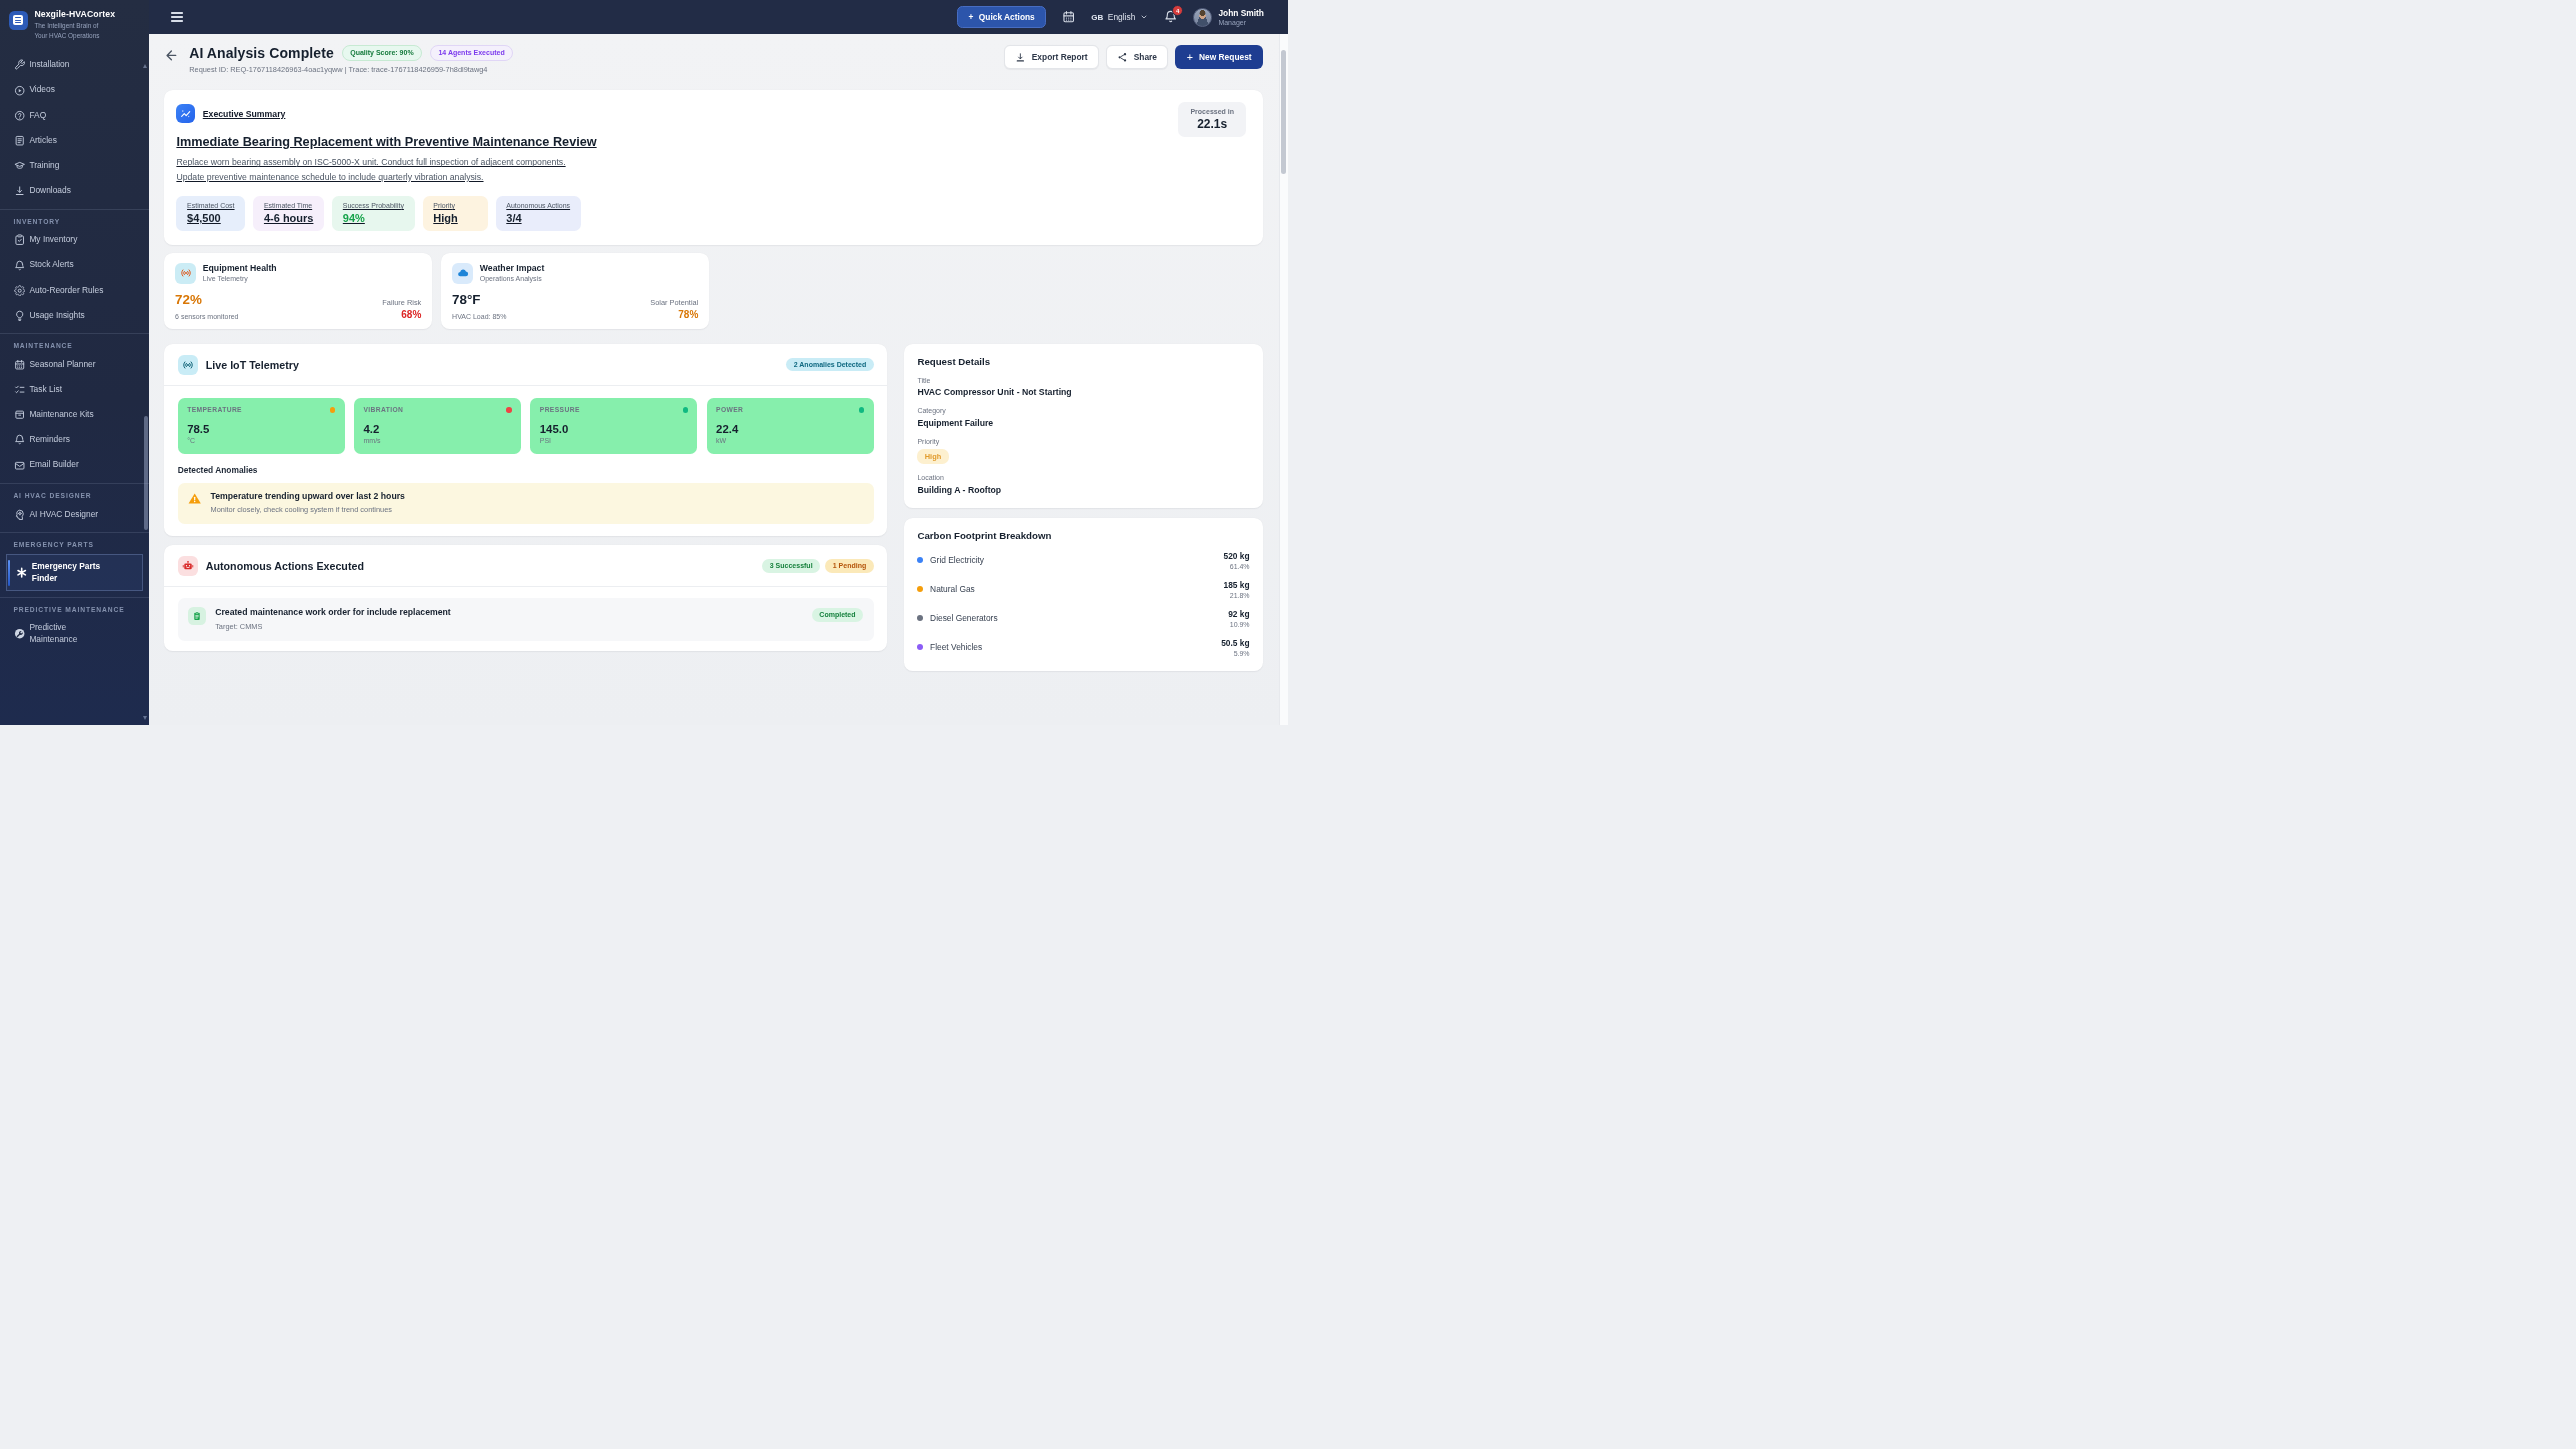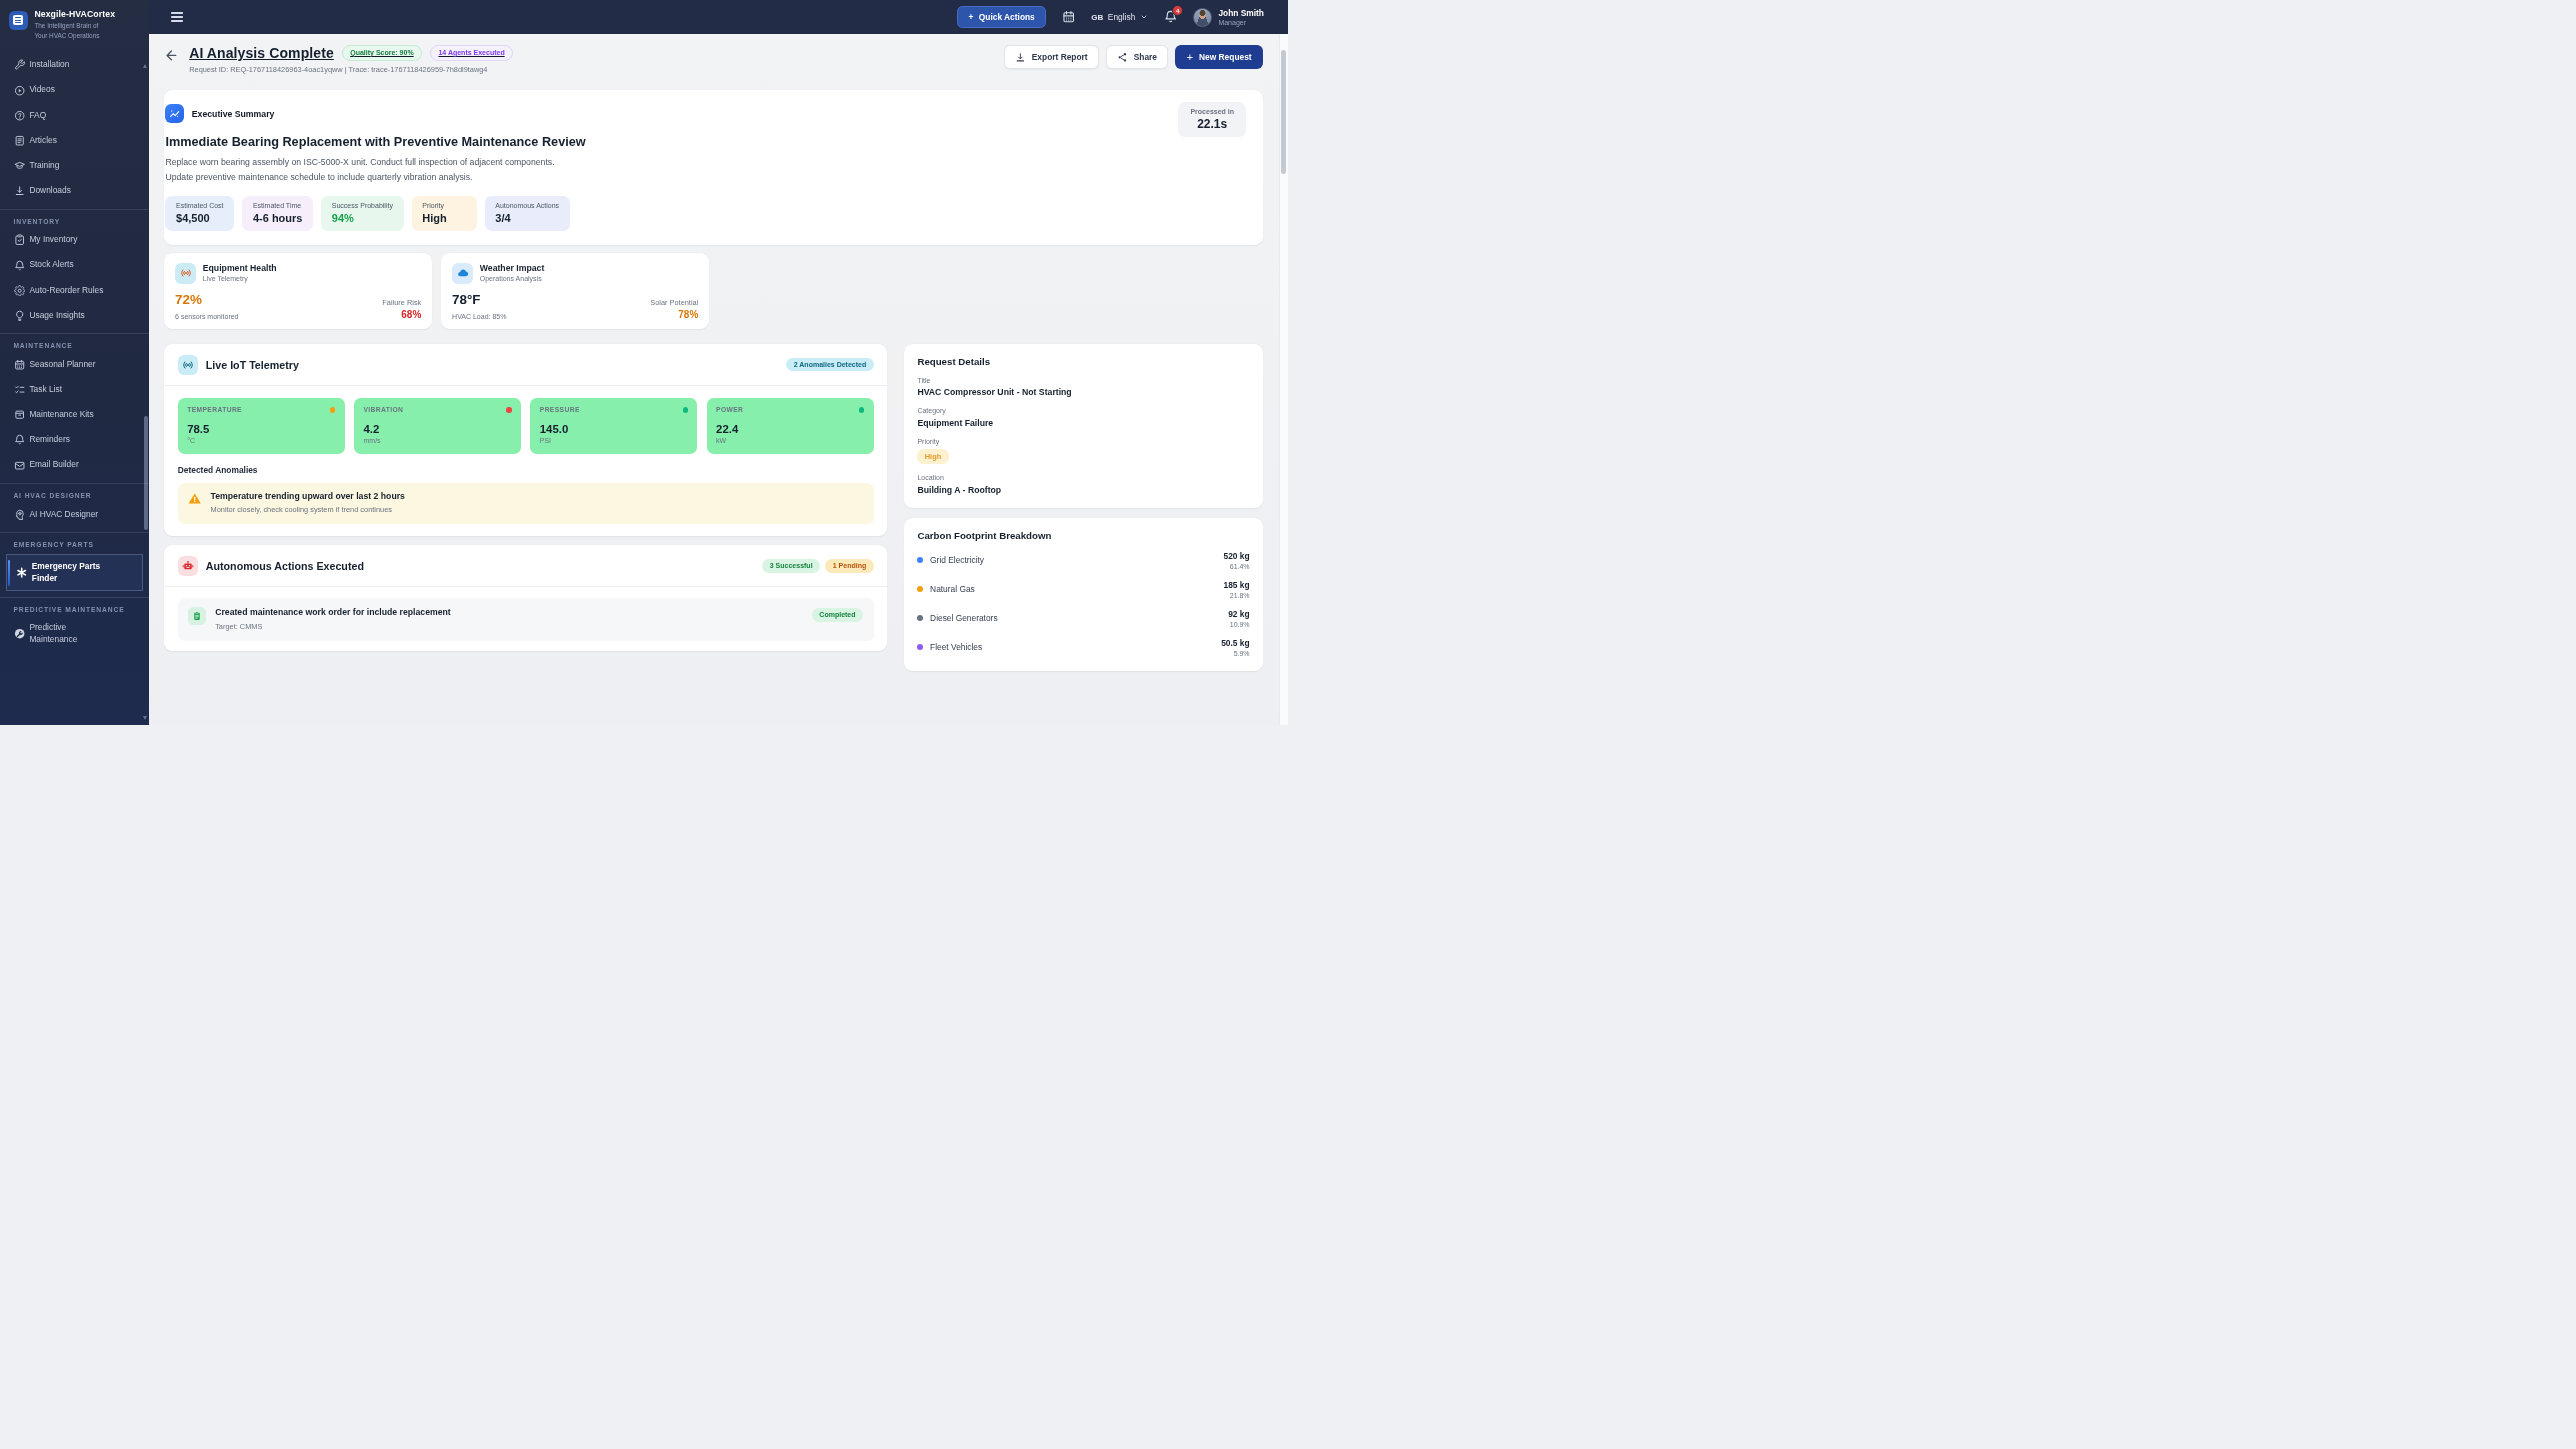--- a/index.html
+++ b/index.html
@@ -53,36 +53,36 @@
   .u-role { font-size:7px; color:#98a4bd; }
 
   
   .main { flex:1; position:relative; padding:9.4px 25px 0 15.4px; overflow:hidden; background:linear-gradient(180deg,#f2f3f5,#edeff2); }
   .scroll-track { position:absolute; top:0; right:0; width:8.7px; bottom:0; background:#fafbfc; border-left:0.7px solid #e7e9ed; }
   .scroll-thumb { position:absolute; top:16px; right:2px; width:4.7px; height:124px; background:#c3c8d1; border-radius:2.7px; }
 
   .page-head { display:flex; align-items:flex-start; margin:1.3px 0 16px; }
   .back-btn { width:14.8px; height:14.8px; color:#4b5563; margin-top:3.4px; cursor:pointer; flex:none; }
   .ph-text { margin-left:10px; }
-  .title-row { display:flex; align-items:center; gap:8px;text-decoration:underline; }
+  .title-row { display:flex; align-items:center; gap:8px; }
   .page-title { font-size:14px; font-weight:700; color:#16202e; letter-spacing:0.1px; }
   .pill { font-size:7px; font-weight:700; padding:3.4px 7.4px; border-radius:8.7px; white-space:nowrap; }
   .pill.green { background:#e7f8ef; border:0.7px solid #c7ead3; color:#157a3c; }
   .pill.purple { background:#f4f0fc; border:0.7px solid #e0d6f6; color:#7c3aed; }
   .page-meta { font-size:7.4px; color:#6b7280; margin-top:4.7px; }
   .ph-actions { margin-left:auto; display:flex; gap:7.4px; }
   .btn-light { background:#fff; border:0.7px solid #e3e5e9; border-radius:6px; padding:6px 10px; font-size:8.4px; font-weight:700; color:#2d3748; display:flex; align-items:center; gap:6px; cursor:pointer; font-family:inherit; box-shadow:0 0.7px 1px rgba(16,24,40,.05); }
   .btn-light .bic { width:10.7px; height:10.7px; color:#2d3748; }
   .btn-primary { background:#1e3d91; border:none; border-radius:6px; padding:6px 11.4px; font-size:8.4px; font-weight:700; color:#fff; display:flex; align-items:center; gap:6px; cursor:pointer; font-family:inherit; }
   .btn-primary .plus { font-size:10.7px; font-weight:400; line-height:1; }
 
   .card { background:#fff; border-radius:8.7px; box-shadow:0 0.7px 1.3px rgba(16,24,40,.06); }
 
   
-  .exec { padding:14px 1px 14px; margin-bottom:8.7px; position:relative; }
+  .exec { padding:14px 12px 14px; margin-bottom:8.7px; position:relative;text-decoration:underline; }
   .exec-head { display:flex; align-items:center; gap:7.4px; }
   .exec-ic { width:19px; height:19px; border-radius:6px; background:linear-gradient(135deg,#3b82f6,#2563eb); color:#fff; display:flex; align-items:center; justify-content:center; }
   .exec-label { font-size:8.7px; font-weight:700; color:#111827; }
   .processed { position:absolute; top:12px; right:17px; background:#f2f3f6; border-radius:6.7px; padding:6px 12px; text-align:center; }
   .processed .pl { font-size:7px; font-weight:700; color:#6b7280; }
   .processed .pv { font-size:12px; font-weight:700; color:#16202e; margin-top:2px; }
   .exec-title { font-size:12.7px; font-weight:700; color:#16202e; margin:11.4px 0 6.7px; }
   .exec-body { font-size:8.7px; color:#4b5563; line-height:1.65; }
   .chips { display:flex; gap:8px; margin-top:11.4px; }
   .chip { border-radius:6.7px; padding:6.7px 10.7px; min-width:65px; }

